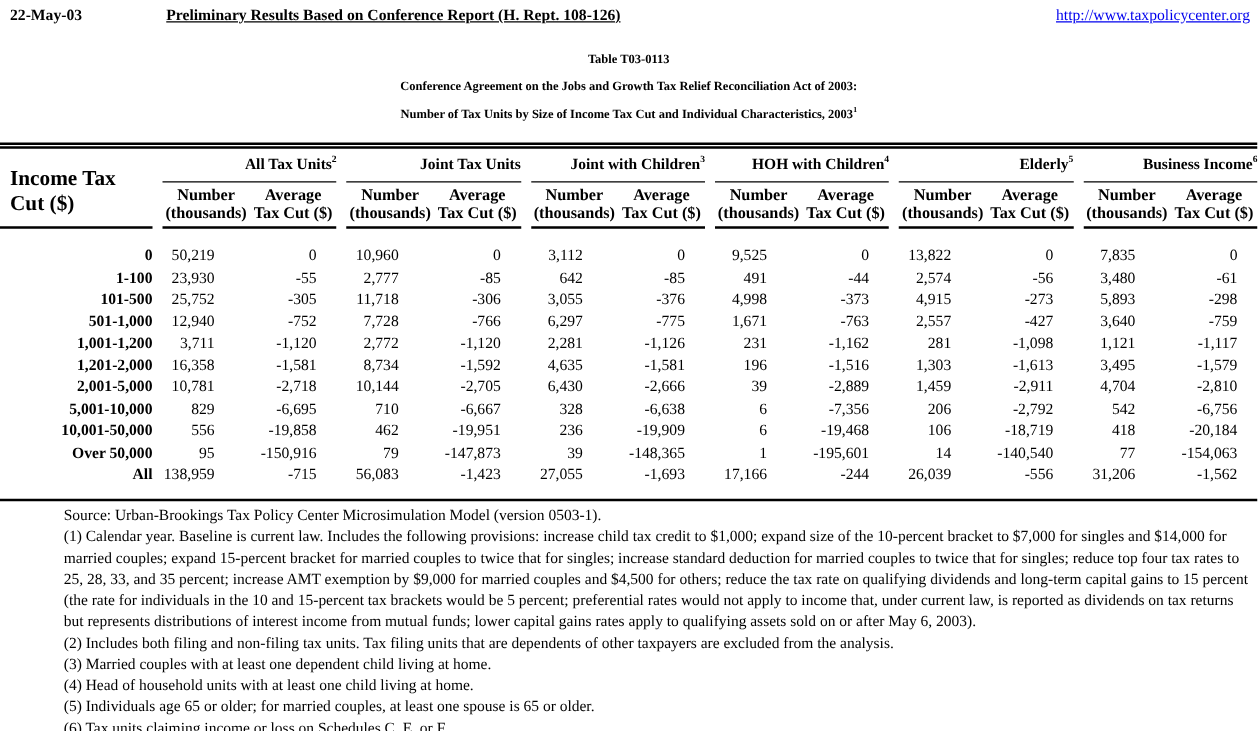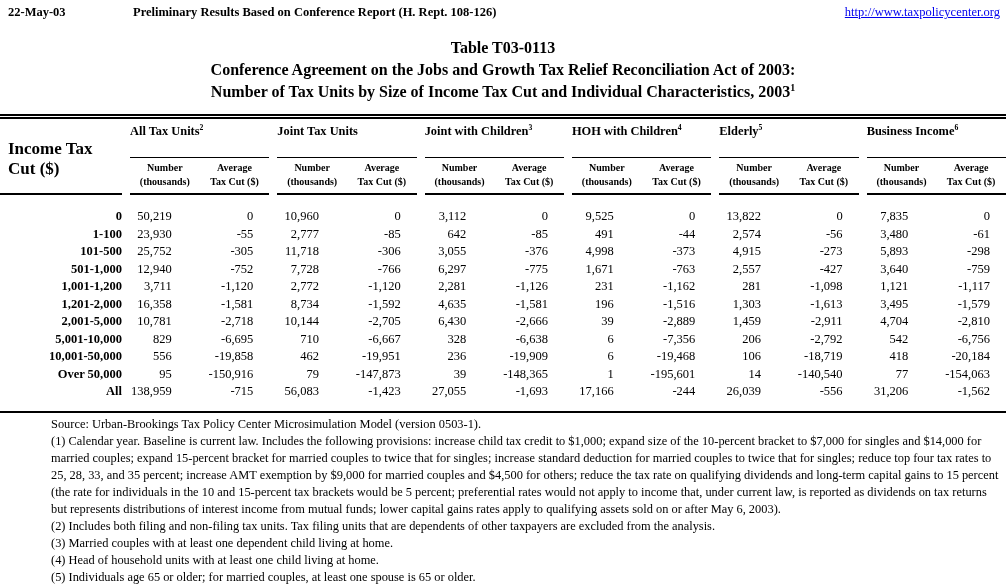--- a/index.html
+++ b/index.html
@@ -2,35 +2,35 @@
 <html><head>
 <meta charset="utf-8">
 <style>
   * { margin:0; padding:0; box-sizing:border-box; }
   html,body { width:1006px; height:585px; overflow:hidden; background:#ffffff; color:#000;
     font-family:"Liberation Serif", serif; }
 
   .topbar { display:flex; align-items:flex-end; padding:5px 6px 0 8px;
     font-size:12.5px; font-weight:bold; }
   .topbar-date { width:125px; }
-  .topbar-report { flex:1; text-align:left; }
+  .topbar-report { flex:1; text-align:left;text-decoration:underline; }
   .topbar-link { color:#0000ee; text-decoration:underline; font-weight:normal; font-size:12.5px; }
 
-  .titles { text-align:center; font-weight:bold; font-size:16px; margin-top:17px; line-height:22px; }
+  .titles { text-align:center; font-weight:bold; font-size:10px; margin-top:17px; line-height:22px; }
   sup { vertical-align:super; font-size:0.62em; line-height:0; }
 
   .table-wrap { margin-top:11px; }
   .thead { border-top:5px double #000; display:flex; padding-top:5px; font-weight:bold; }
   .col-label-head { width:122px; display:flex; align-items:center; padding-left:8px;
     border-bottom:2px solid #000; font-size:17px; }
   .head-groups { flex:1; display:flex; }
   .group { flex:1; margin-left:8px; display:flex; flex-direction:column; font-size:12.4px; }
-  .group-title { text-align:left; border-bottom:1.5px solid #000; padding-bottom:18px; white-space:nowrap; }
+  .group-title { text-align:right; border-bottom:1.5px solid #000; padding-bottom:6px; white-space:nowrap; }
   .group-cells { flex:1; display:flex; border-bottom:2px solid #000; padding:3px 0 4px 0; }
-  .gcell { width:50%; text-align:center; line-height:14px; font-size:10px; white-space:nowrap; }
+  .gcell { width:50%; text-align:center; line-height:14px; font-size:13px; white-space:nowrap; }
 
   .tbody { padding-top:13px; font-size:12.5px; }
   .trow { display:flex; height:17.5px; align-items:center; }
   .rlabel { width:122px; text-align:right; font-weight:bold; }
   .rgroups { flex:1; display:flex; }
   .rgroup { flex:1; margin-left:8px; display:flex; }
   .cell { width:50%; text-align:right; white-space:nowrap; }
   .cell.num { padding-right:28px; }
   .cell.avg { padding-right:16px; }
 

